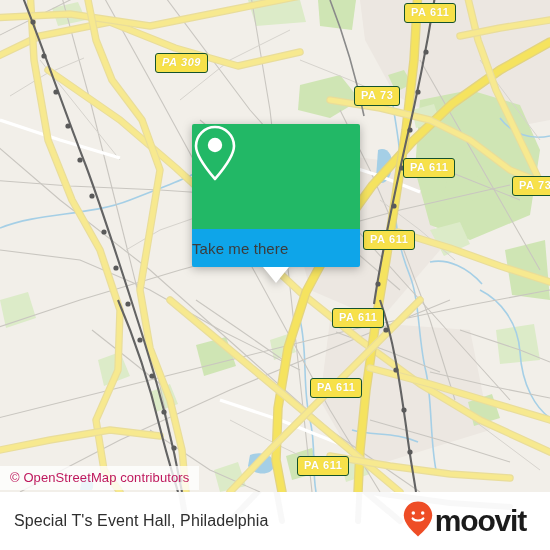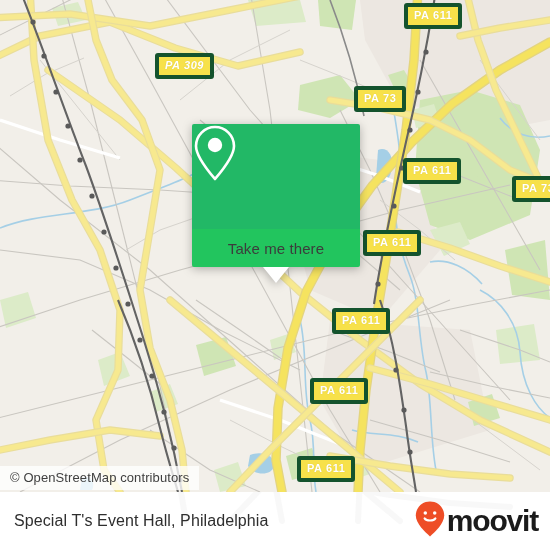--- a/index.html
+++ b/index.html
@@ -11,21 +11,21 @@
   .screen{position:relative;width:550px;height:550px;overflow:hidden;background:#f2efe9;}
 
   
   .map{position:absolute;left:0;top:0;width:550px;height:492px;overflow:hidden;background:#f2efe9;}
   .map svg{position:absolute;left:0;top:0;}
 
   
   .shield{
     position:absolute;
     background:#f7e14a;
-    border:4px solid #14532d;
+    border:1px solid #14532d;
     border-radius:3px;
     color:#ffffff;
     font-size:11px;
     font-weight:bold;
     letter-spacing:.6px;
     line-height:1;
     padding:3px 6px 4px 6px;
     white-space:nowrap;
     text-shadow:0 0 1px rgba(150,140,40,.35);
     box-sizing:border-box;
@@ -36,58 +36,58 @@
     position:absolute;left:192px;top:124px;width:168px;
     filter:drop-shadow(0 2px 5px rgba(0,0,0,.28));
   }
   .popup-green{
     background:#22b866;height:105px;width:100%;
     border-radius:2px 2px 0 0;
     display:flex;align-items:center;justify-content:center;
   }
   .popup-green svg{display:block;}
   .popup-white{
-    background:#22c55e;height:38px;width:100%;
+    background:#0ea5e9;height:38px;width:100%;
     border-radius:0 0 2px 2px;
-    display:flex;align-items:center;justify-content:center;
+    display:flex;align-items:center;
   }
   .popup-label{
     color:#3c3c3c;font-size:15px;letter-spacing:.1px;
   }
   .popup-tip{
     position:absolute;left:50%;top:143px;
     margin-left:-13px;width:0;height:0;
     border-left:13px solid transparent;
     border-right:13px solid transparent;
     border-top:16px solid #ffffff;
   }
 
   
   .attribution{
     position:absolute;left:0;top:466px;
     background:rgba(255,255,255,.78);
     padding:4px 10px 5px 10px;
-    font-size:13px;color:#404040;
+    font-size:13px;color:#be185d;
     letter-spacing:.1px;
     white-space:nowrap;
   }
 
   
   .footer{
     position:absolute;left:0;top:492px;width:550px;height:58px;
     background:#ffffff;overflow:hidden;
   }
   .footer-watermark{
     position:absolute;left:0;top:-492px;width:550px;height:550px;
     opacity:.055;pointer-events:none;
   }
   .footer-inner{
     position:relative;width:100%;height:100%;
     display:flex;align-items:center;justify-content:space-between;
-    padding:0 12px 0 14px;box-sizing:border-box;
+    padding:0 24px 0 14px;box-sizing:border-box;
   }
   .footer-title{
     font-size:16px;color:#2e2e2e;letter-spacing:.1px;
   }
   .brand{display:flex;align-items:center;gap:2px;}
   .brand-word{
     font-size:30px;font-weight:bold;color:#1b1b1b;letter-spacing:-1.2px;
     line-height:1;
   }
 </style>

